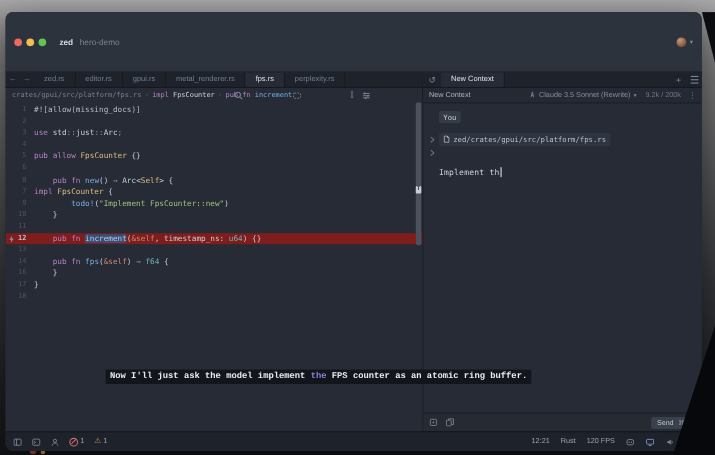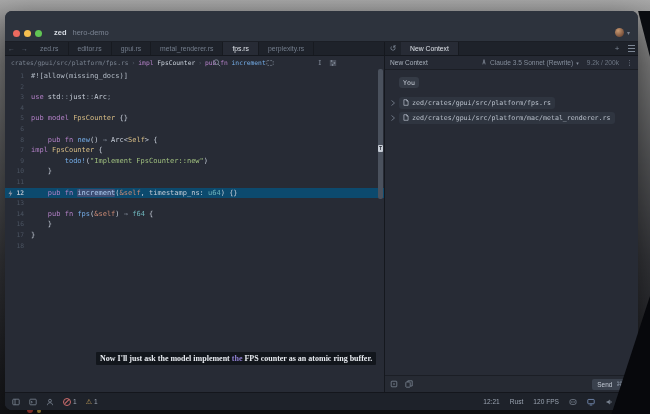--- a/index.html
+++ b/index.html
@@ -7,22 +7,22 @@
   .desktop{position:absolute;inset:0;
     background:linear-gradient(180deg,#a8a8a8 0%,#939393 5%,#7a7a7a 16%,#565759 38%,#35363a 62%,#202125 85%,#141518 100%);}
   .dock-dot{position:absolute;border-radius:50%;}
   .dock-dot.red{left:27px;top:407px;width:6px;height:6px;background:#c8463c;}
   .dock-dot.yellow{left:37px;top:409px;width:4px;height:4px;background:#d8b34a;}
 
   .window{position:absolute;left:5px;top:11px;width:633px;height:399px;background:#272b35;
     border-radius:7px;box-shadow:0 12px 34px rgba(0,0,0,.55);display:flex;flex-direction:column;overflow:hidden;}
 
   
-  .titlebar{height:22px;background:#2d333d;display:flex;align-items:flex-end;flex:none;
-    border-bottom:1px solid #1b1e25;padding:4px 8px;}
+  .titlebar{height:22px;background:#2d333d;display:flex;align-items:center;flex:none;
+    border-bottom:1px solid #1b1e25;padding:16px 8px;}
   .tl{width:7px;height:7px;border-radius:50%;margin-right:4px;display:inline-block;}
   .tl.red{background:#ec6a5e}.tl.yellow{background:#f5bf4f}.tl.green{background:#61c554}
   .app-name{font-size:7.5px;font-weight:bold;color:#d6dbe2;margin-left:8px;}
   .win-title{font-size:7.5px;color:#7a8392;margin-left:6px;}
   .tb-right{margin-left:auto;display:flex;align-items:center;gap:3px;}
   .avatar{width:9px;height:9px;border-radius:50%;background:radial-gradient(circle at 35% 30%,#c99a72,#7a523c 70%,#4c3327);display:inline-block;}
   .tb-chev{font-size:6px;color:#7a8392;}
 
   
   .workspace{flex:1;display:flex;min-height:0;}
@@ -50,21 +50,21 @@
   .bc-path{color:#79828f}.bc-sep{color:#565f6c;margin:0 3px}.bc-kw{color:#b481c8}
   .bc-ty{color:#c9d0da}.bc-fn{color:#74ade8}
   .bc-tools{position:absolute;right:10px;top:0;bottom:0;display:flex;align-items:center;gap:7px;color:#7b8492;}
   .bc-tools svg{display:block}
 
   
   .editor{flex:1;position:relative;overflow:hidden;background:#272b35;}
   .code-lines{padding-top:2px;}
   .code-line{display:flex;height:10.6px;line-height:10.6px;white-space:pre;position:relative;
     font-family:"DejaVu Sans Mono",monospace;font-size:7px;}
-  .code-line.current{background:#0c4a6e;}
+  .code-line.current{background:#7f1d1d;}
   .gutter{width:26px;flex:none;text-align:right;padding-right:7px;box-sizing:border-box;
     color:#4b5462;font-size:6.3px;}
   .code-line.current .gutter{color:#b9c1ce;font-weight:bold;}
   .bolt{position:absolute;left:3px;top:2px;color:#8a93a3;}
   .tk-kw{color:#b481c8}.tk-plain{color:#c6cdd8}.tk-punc{color:#848d9b}
   .tk-ty{color:#d8bd85}.tk-fn{color:#74ade8}
   .tk-fnsel{color:#aecdf2;background:#3d4d73;border-radius:1px}
   .tk-str{color:#a0c07f}.tk-macro{color:#74ade8}.tk-self{color:#ca8a75}
   .tk-prim{color:#6db3ba}.tk-attr{color:#b3bbc6}
   .scrollbar{position:absolute;top:0;right:1px;width:5px;height:100%;}
@@ -104,21 +104,21 @@
     display:flex;align-items:center;padding:0 7px;font-size:6.6px;color:#9aa3b0;}
   .sb-left{display:flex;align-items:center;gap:9px;}
   .sb-right{margin-left:auto;display:flex;align-items:center;gap:10px;}
   .diag{display:flex;align-items:center;gap:2px;}
   .err-ic{width:6px;height:6px;border-radius:50%;border:1px solid #c96b6b;position:relative;display:inline-block;}
   .err-ic::after{content:"";position:absolute;left:0;top:2.5px;width:6px;border-top:1px solid #c96b6b;transform:rotate(-45deg);}
   .warn-ic{color:#d0aa5e;font-size:7px;line-height:7px;}
   .sb-ic{color:#7c8694;display:flex;align-items:center;}
 
   
-  .caption{position:absolute;left:96px;top:352px;font-family:Liberation Serif, serif;
+  .caption{position:absolute;left:96px;top:336px;font-family:Liberation Mono, monospace;
     font-size:8px;font-weight:bold;white-space:pre;background:rgba(17,20,26,.9);
     padding:2px 4px;border-radius:1px;color:#e8ebf0;z-index:30;}
   .cap-hl{color:#8f7fd0;}
 
   
   .wedge{position:absolute;z-index:40;}
   .wedge-tr{right:0;top:11px;width:14px;height:46px;background:#0a0c10;
     clip-path:polygon(15% 0,100% 0,100% 100%);}
   .wedge-br{right:0;bottom:0;width:62px;height:118px;background:#07080c;
     clip-path:polygon(100% 0,100% 100%,38% 100%);}
@@ -203,21 +203,21 @@
           </span>
         </div>
       </div>
 
       <div class="editor">
         <div class="code-lines" id="code-lines">
             <div class="code-line"><span class="gutter">1</span><span class="code-text"><span class="tk-attr">#![allow(missing_docs)]</span></span></div>
             <div class="code-line"><span class="gutter">2</span><span class="code-text"></span></div>
             <div class="code-line"><span class="gutter">3</span><span class="code-text"><span class="tk-kw">use </span><span class="tk-plain">std</span><span class="tk-punc">::</span><span class="tk-plain">just</span><span class="tk-punc">::</span><span class="tk-plain">Arc</span><span class="tk-punc">;</span></span></div>
             <div class="code-line"><span class="gutter">4</span><span class="code-text"></span></div>
-            <div class="code-line"><span class="gutter">5</span><span class="code-text"><span class="tk-kw">pub model </span><span class="tk-ty">FpsCounter</span><span class="tk-plain"> {}</span></span></div>
+            <div class="code-line"><span class="gutter">5</span><span class="code-text"><span class="tk-kw">pub allow </span><span class="tk-ty">FpsCounter</span><span class="tk-plain"> {}</span></span></div>
             <div class="code-line"><span class="gutter">6</span><span class="code-text"></span></div>
             <div class="code-line"><span class="gutter">8</span><span class="code-text"><span class="tk-plain">    </span><span class="tk-kw">pub fn </span><span class="tk-fn">new</span><span class="tk-plain">() </span><span class="tk-punc">→</span><span class="tk-plain"> Arc&lt;</span><span class="tk-ty">Self</span><span class="tk-plain">&gt; {</span></span></div>
             <div class="code-line"><span class="gutter">7</span><span class="code-text"><span class="tk-kw">impl </span><span class="tk-ty">FpsCounter</span><span class="tk-plain"> {</span></span></div>
             <div class="code-line"><span class="gutter">9</span><span class="code-text"><span class="tk-plain">        </span><span class="tk-macro">todo!</span><span class="tk-plain">(</span><span class="tk-str">"Implement FpsCounter::new"</span><span class="tk-plain">)</span></span></div>
             <div class="code-line"><span class="gutter">10</span><span class="code-text"><span class="tk-plain">    }</span></span></div>
             <div class="code-line"><span class="gutter">11</span><span class="code-text"></span></div>
             <div class="code-line current"><span class="gutter">12</span><span class="bolt"><svg width="5" height="7" viewBox="0 0 5 7">
                   <path d="M3 0 L0.5 4 H2.2 L1.6 7 L4.5 2.8 H2.6 Z" fill="currentColor"></path>
                 </svg></span><span class="code-text"><span class="tk-plain">    </span><span class="tk-kw">pub fn </span><span class="tk-fnsel">increment</span><span class="tk-plain">(</span><span class="tk-self">&amp;self</span><span class="tk-plain">, timestamp_ns: </span><span class="tk-prim">u64</span><span class="tk-plain">) {}</span></span></div>
             <div class="code-line"><span class="gutter">13</span><span class="code-text"></span></div>
@@ -282,29 +282,26 @@
                   </svg></span>
                 <span>zed/crates/gpui/src/platform/fps.rs</span>
               </span>
             </div>
             <div class="row row-file">
               <span class="chev-icon">
                 <svg width="4" height="6" viewBox="0 0 4 6">
                   <path d="M0.5 0.5 L3.5 3 L0.5 5.5" fill="none" stroke="currentColor" stroke-width="1"></path>
                 </svg>
               </span>
-              <span class="badge file-badge">
-                <span><svg width="6" height="7" viewBox="0 0 8 10">
-                    <path d="M1 1 h4 l2 2 v6 h-6 Z" fill="none" stroke="currentColor" stroke-width="1"></path>
-                    <path d="M5 1 v2 h2" fill="none" stroke="currentColor" stroke-width="1"></path>
-                  </svg></span>
-                <span>zed/crates/gpui/src/platform/mac/metal_renderer.rs</span>
-              </span>
             </div>
           </div>
+        <div class="draft-row">
+          <span class="draft">Implement th</span>
+          <span class="cursor"></span>
+        </div>
       </div>
 
       <div class="panel-footer">
         <span class="sb-ic">
           <svg width="8" height="8" viewBox="0 0 10 10">
               <rect x="1.5" y="1.5" width="7" height="7" rx="1" fill="none" stroke="currentColor" stroke-width="1"></rect>
               <circle cx="5" cy="5" r="1" fill="currentColor"></circle>
             </svg>
         </span>
         <span class="sb-ic">

